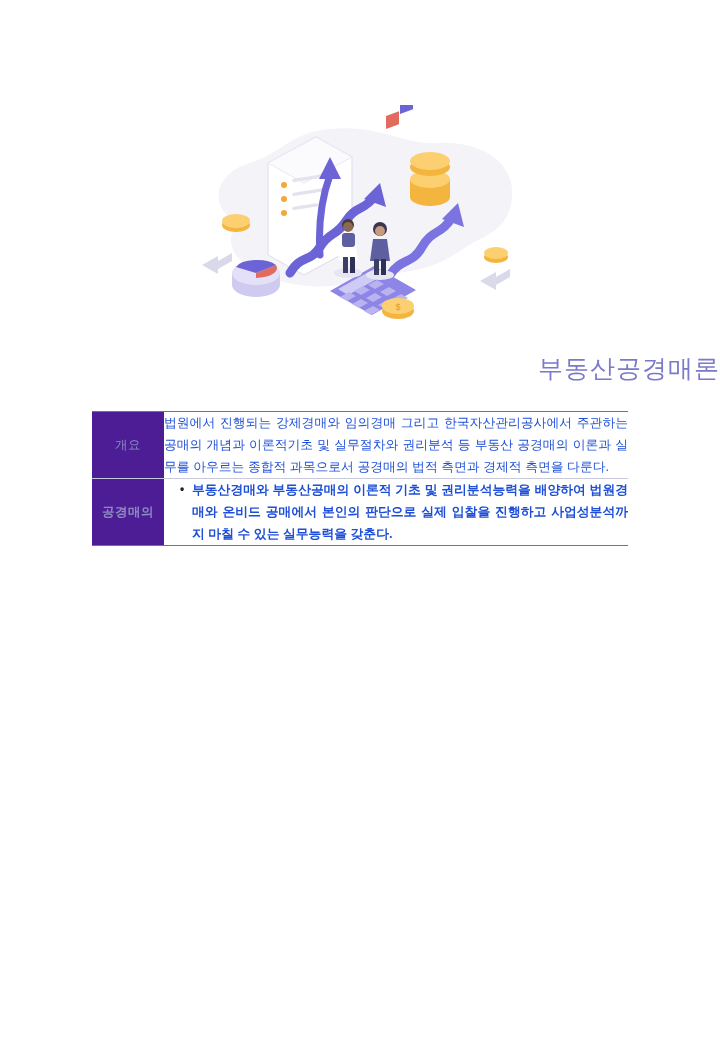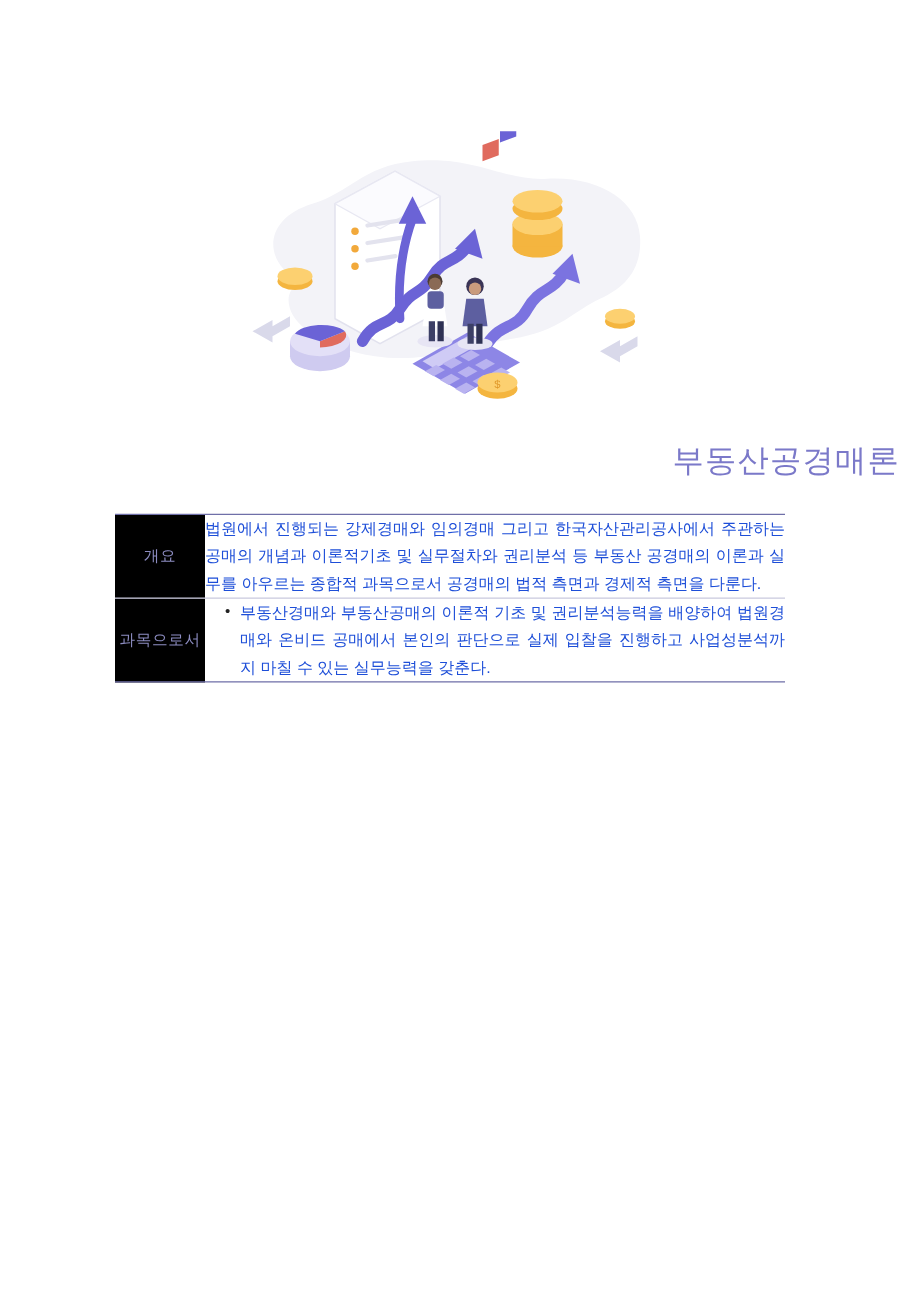--- a/index.html
+++ b/index.html
@@ -62,24 +62,25 @@
   table.info td {
     vertical-align: middle;
     padding: 0;
   }
   .row-top td {
     border-top: 1.6px solid #6f6fa8;
     border-bottom: 1px solid #c9c9de;
   }
   .row-bottom td {
     border-bottom: 1.6px solid #6f6fa8;
+    font-weight: bold;
   }
   td.label {
     width: 72px;
-    background: #000000;
+    background: #4c1d95;
     text-align: center;
     color: #8c8cc0;
     font-size: 12.5px;
     letter-spacing: 0.5px;
   }
   td.body {
     padding: 10px 14px 11px 12px;
     font-size: 12.8px;
     line-height: 1.72;
     color: #1d4ed8;
@@ -224,21 +225,21 @@
   <div class="doc-title">부동산공경매론</div>
 
   <div class="table-wrap">
     <table class="info">
       <tbody>
         <tr class="row-top">
           <td class="label">개요</td>
           <td class="body">법원에서 진행되는 강제경매와 임의경매 그리고 한국자산관리공사에서 주관하는 공매의 개념과 이론적기초 및 실무절차와 권리분석 등 부동산 공경매의 이론과 실무를 아우르는 종합적 과목으로서 공경매의 법적 측면과 경제적 측면을 다룬다.</td>
         </tr>
         <tr class="row-bottom">
-          <td class="label">과목으로서</td>
+          <td class="label">공경매의</td>
           <td class="body">
             <ul class="goals">
               <li>
                 <span class="goal-text">부동산경매와 부동산공매의 이론적 기초 및 권리분석능력을 배양하여 법원경매와 온비드 공매에서 본인의 판단으로 실제 입찰을 진행하고 사업성분석까지 마칠 수 있는 실무능력을 갖춘다.</span>
               </li>
             </ul>
           </td>
         </tr>
       </tbody>
     </table>

